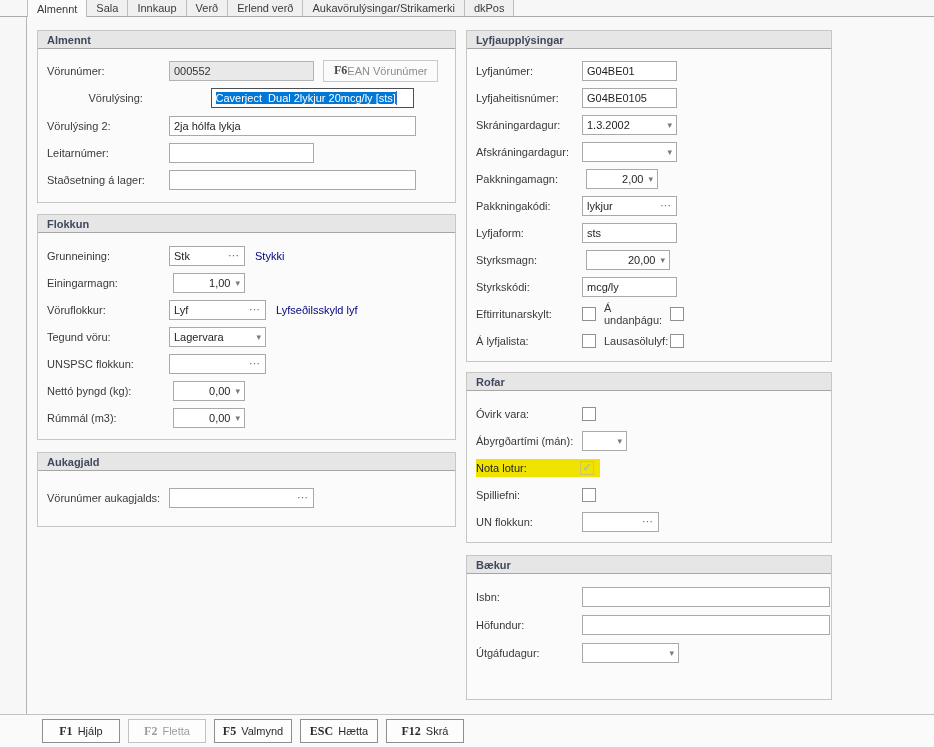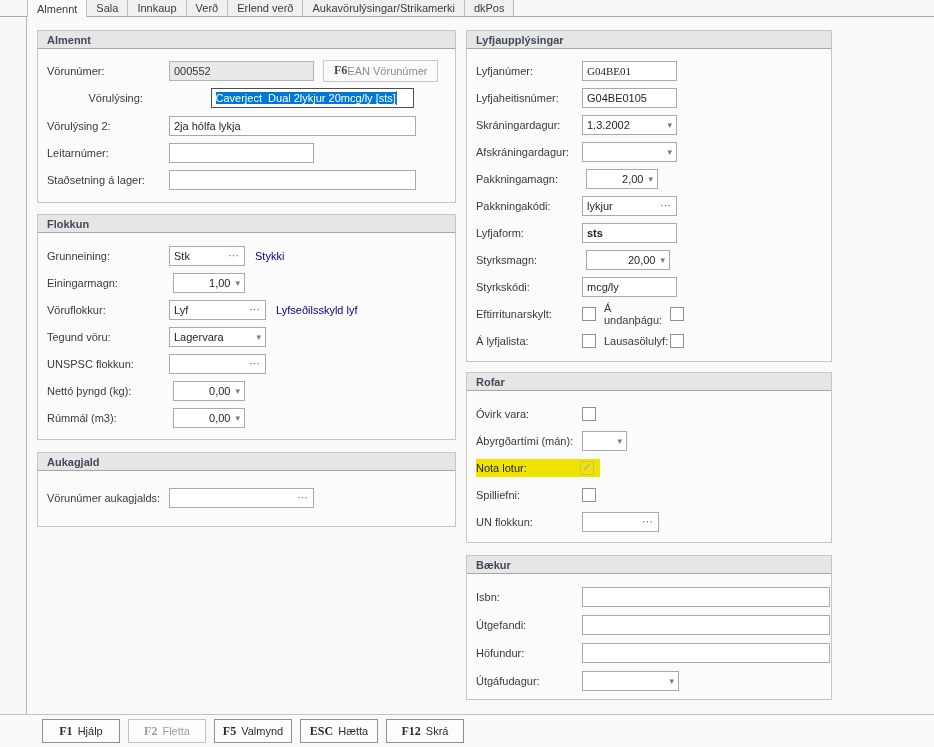--- a/index.html
+++ b/index.html
@@ -209,21 +209,21 @@
         </span>
       </div>
     </div>
   </section>
 
   <section class="group" style="left:439px; top:13px; width:366px; height:332px;">
     <div class="group-header">Lyfjaupplýsingar</div>
     <div class="group-body" style="padding-top:8px;">
       <div class="row">
         <span class="lbl-r">Lyfjanúmer:</span>
-        <span class="txt" style="width:95px;font-family:Liberation Serif, serif;">
+        <span class="txt" style="width:95px;">
           <span class="v">G04BE01</span>
         </span>
       </div>
       <div class="row">
         <span class="lbl-r">Lyfjaheitisnúmer:</span>
         <span class="txt" style="width:95px;">
           <span class="v">G04BE0105</span>
         </span>
       </div>
       <div class="row">
@@ -249,21 +249,21 @@
       </div>
       <div class="row">
         <span class="lbl-r">Pakkningakódi:</span>
         <span class="txt" style="width:95px;">
           <span class="v">lykjur</span>
           <span class="dots">⋯</span>
         </span>
       </div>
       <div class="row">
         <span class="lbl-r">Lyfjaform:</span>
-        <span class="txt" style="width:95px;font-weight:bold;">
+        <span class="txt" style="width:95px;">
           <span class="v">sts</span>
         </span>
       </div>
       <div class="row">
         <span class="lbl-r">Styrksmagn:</span>
         <span class="txt num" style="width:84px; margin-left:4px;">
           <span class="v">20,00</span>
           <span class="arrow">▾</span>
         </span>
       </div>
@@ -327,26 +327,20 @@
   <section class="group" style="left:439px; top:538px; width:366px; height:145px;">
     <div class="group-header">Bækur</div>
     <div class="group-body" style="padding-top:9px;">
       <div class="row" style="height:28px;">
         <span class="lbl-r">Isbn:</span>
         <span class="txt" style="width:248px;">
           <span class="v"></span>
         </span>
       </div>
       <div class="row" style="height:28px;">
-        <span class="lbl-r">Útgefandi:</span>
-        <span class="txt" style="width:248px;">
-          <span class="v"></span>
-        </span>
-      </div>
-      <div class="row" style="height:28px;">
         <span class="lbl-r">Höfundur:</span>
         <span class="txt" style="width:248px;">
           <span class="v"></span>
         </span>
       </div>
       <div class="row" style="height:28px;">
         <span class="lbl-r">Útgáfudagur:</span>
         <span class="txt" style="width:97px;">
           <span class="v"></span>
           <span class="arrow">▾</span>

